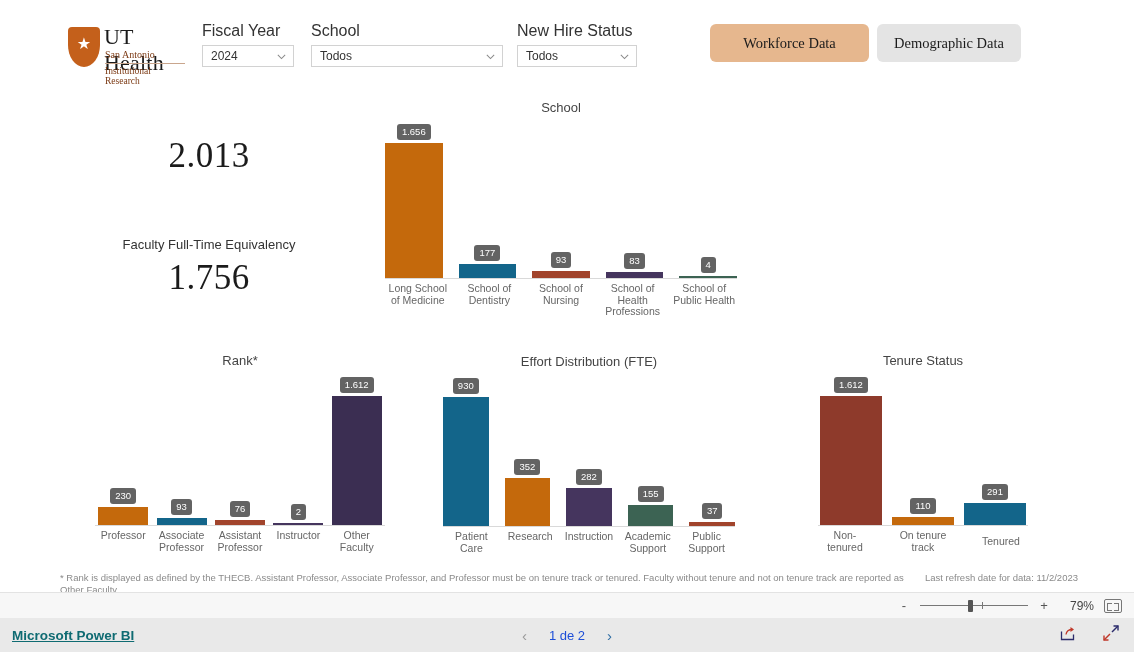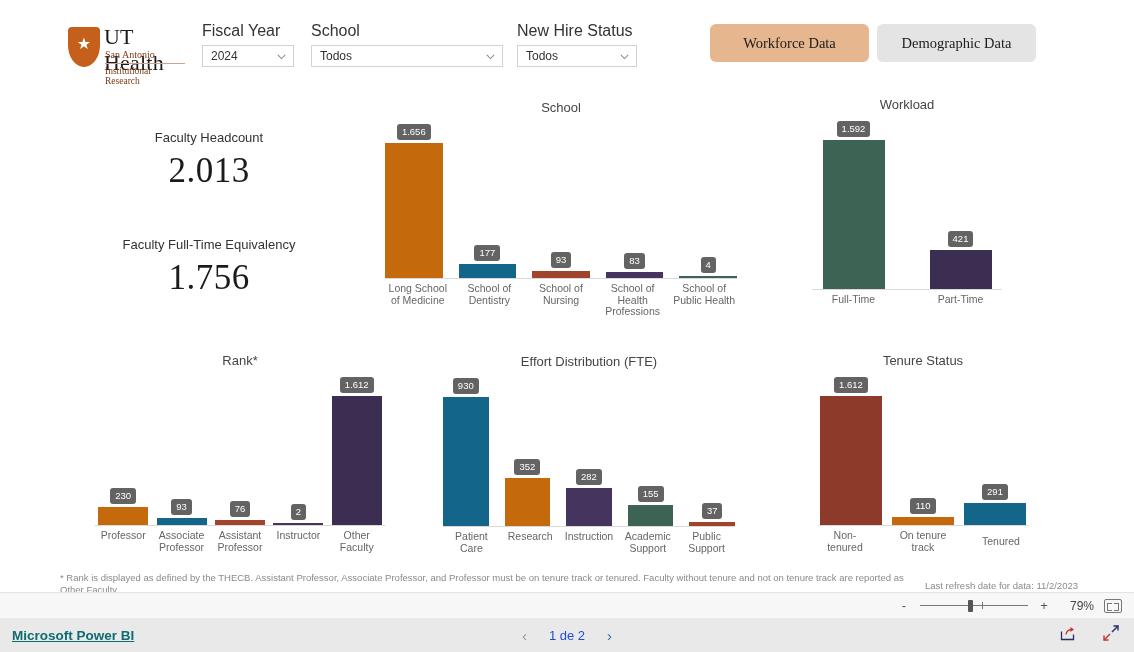--- a/index.html
+++ b/index.html
@@ -56,21 +56,21 @@
   #slicer-hire .slicer-box { width: 120px; }
 
   
   .navbtn {
     position: absolute; height: 38px; border-radius: 6px;
     display: flex; align-items: center; justify-content: center;
     font-family: "Liberation Serif", serif; font-size: 14.5px; color: #1b1b1b;
     cursor: pointer; user-select: none;
   }
   #btn-workforce { left: 710px; top: 24px; width: 159px; background: #e6b78e; }
-  #btn-demographic { left: 877px; top: 24px; width: 159px; background: #e4e4e4; }
+  #btn-demographic { left: 877px; top: 24px; width: 144px; background: #e4e4e4; }
 
   
   .kpi { position: absolute; width: 260px; text-align: center; }
   .kpi-title { font-size: 13px; color: #333; }
   .kpi-value {
     font-family: "Liberation Serif", serif; font-size: 35px; color: #1b1b1b;
     margin-top: 6px; letter-spacing: 0.5px;
   }
   #kpi-headcount { left: 79px; top: 130px; }
   #kpi-fte { left: 79px; top: 237px; }
@@ -117,21 +117,21 @@
   #chart-tenure .plot { height: 152px; }
   #chart-tenure .bars { height: 152px; }
 
   
   #footnote {
     position: absolute; left: 60px; top: 572px; width: 850px;
     font-size: 9.5px; color: #8a8a8a; line-height: 12px;
   }
   #refresh-note {
     position: absolute; left: 925px; top: 572px; width: 200px;
-    font-size: 9.5px; color: #8a8a8a; margin-top: 8px;
+    font-size: 9.5px; color: #8a8a8a;
   }
 
   
   #zoombar {
     position: absolute; left: 0; top: 592px; width: 1134px; height: 26px;
     background: #f7f7f7; border-top: 1px solid #e3e3e3;
     display: flex; align-items: center; justify-content: flex-end; padding-right: 12px; gap: 10px;
   }
   .zoom-minus, .zoom-plus { font-size: 13px; color: #555; width: 12px; text-align: center; cursor: pointer; }
   .zoom-track { position: relative; width: 108px; height: 12px; display: flex; align-items: center; }
@@ -217,21 +217,20 @@
     </div>
 
     <div class="navbtn" id="btn-workforce">
       <span>Workforce Data</span>
     </div>
     <div class="navbtn" id="btn-demographic">
       <span>Demographic Data</span>
     </div>
 
     <div class="kpi" id="kpi-headcount">
-      <div class="kpi-title">Faculty Headcount</div>
       <div class="kpi-value">2.013</div>
     </div>
     <div class="kpi" id="kpi-fte">
       <div class="kpi-title">Faculty Full-Time Equivalency</div>
       <div class="kpi-value">1.756</div>
     </div>
 
     <div class="chart" id="chart-school">
       <div class="chart-title">School</div>
       <div class="plot">
@@ -267,40 +266,20 @@
           <div class="cat-label" style="width: 62px;">School of
 Nursing</div>
           <div class="cat-label" style="width: 62px;">School of
 Health
 Professions</div>
           <div class="cat-label" style="width: 62px;">School of
 Public Health</div>
         </div>
     </div>
 
-    <div class="chart" id="chart-workload">
-      <div class="chart-title">Workload</div>
-      <div class="plot">
-        <div class="bars" style="justify-content: space-around; gap: 24px;">
-            <div class="bar-col" style="width: 62px;">
-              <div class="bar-label">1.592</div>
-              <div class="bar" style="height: 150px; background: rgb(60, 99, 83);"></div>
-            </div>
-            <div class="bar-col" style="width: 62px;">
-              <div class="bar-label">421</div>
-              <div class="bar" style="height: 40px; background: rgb(59, 46, 82);"></div>
-            </div>
-          </div>
-        <div class="axis-line" style="bottom:0"></div>
-      </div>
-      <div class="cats" style="display: flex; justify-content: space-around; gap: 24px; align-items: flex-start;">
-          <div class="cat-label" style="width: 62px;">Full-Time</div>
-          <div class="cat-label" style="width: 62px;">Part-Time</div>
-        </div>
-    </div>
 
     <div class="chart" id="chart-rank">
       <div class="chart-title">Rank*</div>
       <div class="plot">
         <div class="bars" style="justify-content: space-around; gap: 2px;">
             <div class="bar-col" style="width: 50px;">
               <div class="bar-label">230</div>
               <div class="bar" style="height: 19px; background: rgb(196, 105, 12);"></div>
             </div>
             <div class="bar-col" style="width: 50px;">

